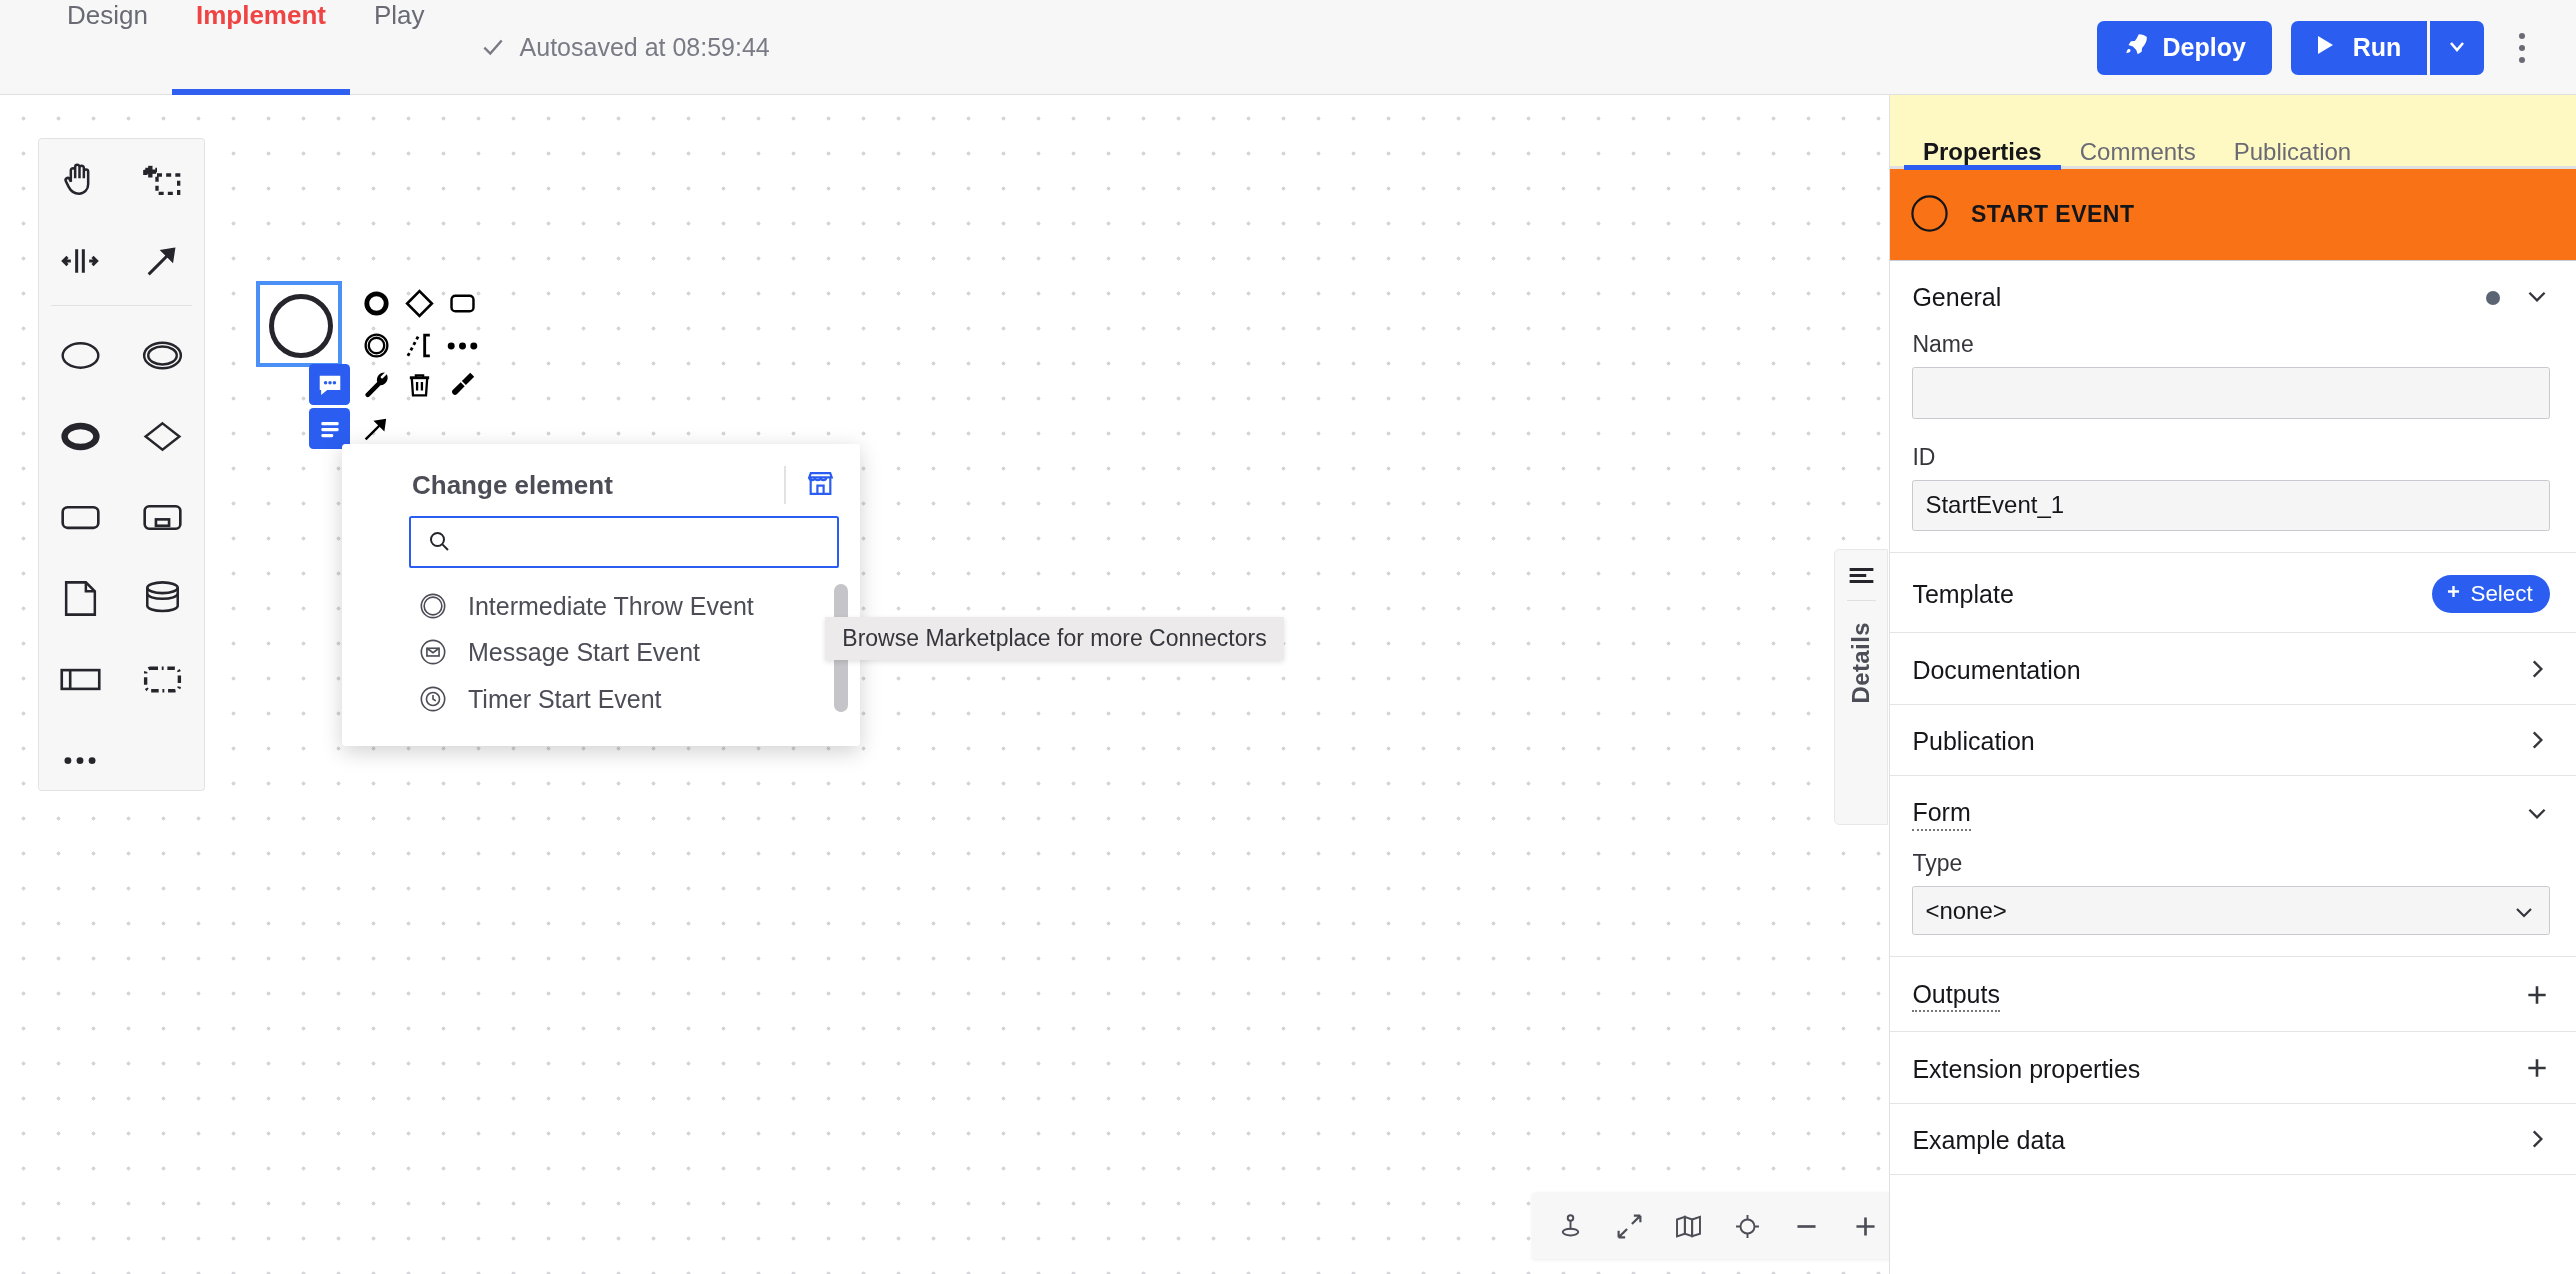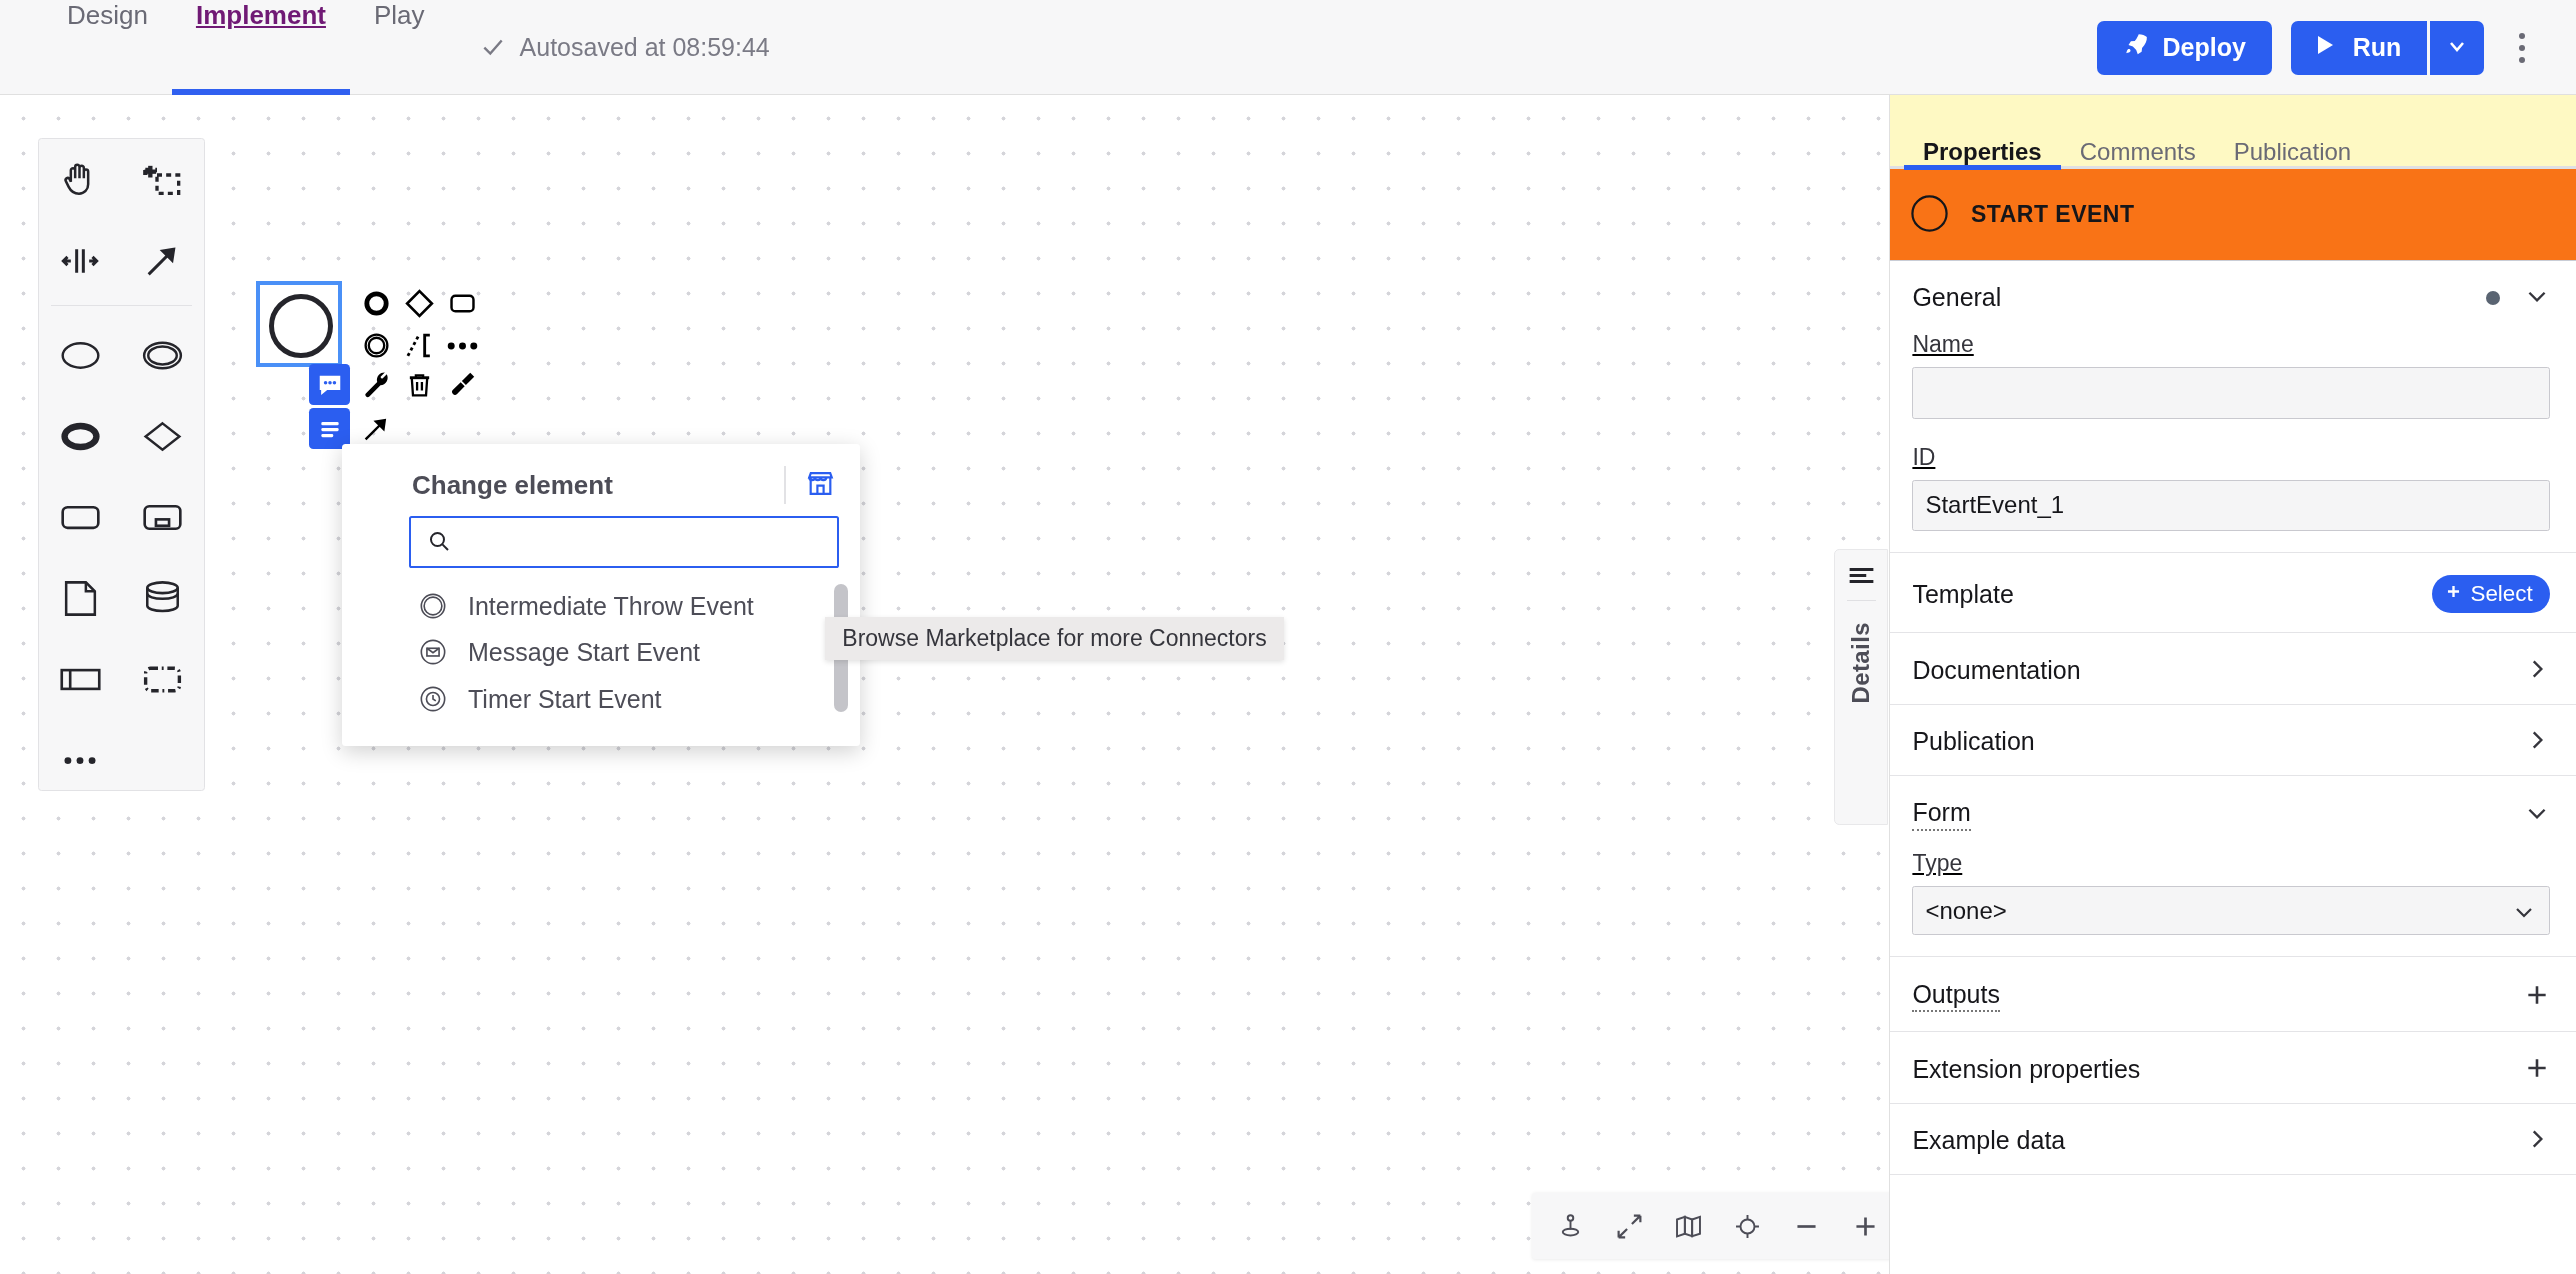--- a/index.html
+++ b/index.html
@@ -16,21 +16,21 @@
     position: absolute; left: 0; top: 0; width: 2576px; height: 95px;
     background: #f7f7f8;
     border-bottom: 1.7px solid #e0e0e0;
     display: flex; align-items: center;
   }
   .tabs { display: flex; align-items: stretch; height: 95px; margin-left: 43px; }
   .tab {
     display: flex; align-items: flex-start; padding: 0 24px; height: 95px;
     font-size: 26px; color: #6a6a75; position: relative; cursor: pointer;
   }
-  .tab.active { color: #701a75; font-weight: bold; text-decoration: underline; }
+  .tab.active { color: #ef4444; font-weight: bold; }
   .tab.active:after {
     content: ""; position: absolute; left: 0; right: 0; bottom: 0;
     height: 5.2px; background: #3060f0;
   }
   .autosave {
     display: flex; align-items: center; gap: 14px;
     margin-left: 31px; font-size: 25px; color: #7a7a85;
   }
   .check-ico { width: 26px; height: 26px; display:block; }
 
@@ -190,21 +190,21 @@
   .grp {
     border-bottom: 1.7px solid #e4e4e7;
   }
   .grp-head {
     display: flex; align-items: center; justify-content: space-between;
     padding: 22.4px 26px 19px 22.4px; cursor: pointer;
   }
   .grp-title { font-size: 25px; color: #16161a; }
   .grp-title.dotted { border-bottom: 2.6px dotted #777; padding-bottom: 1.7px; }
   .grp-right { display: flex; align-items: center; gap: 24px; }
-  .grp-body { padding: 0 26px 21px 22.4px; text-decoration: underline; }
+  .grp-body { padding: 0 26px 21px 22.4px; }
   .field-label { font-size: 23px; color: #35353c; margin-bottom: 8.6px; }
   .field-input {
     width: 100%; background: #f5f5f6; border: 1.7px solid #c9c9cf;
     border-radius: 2.6px; font-size: 24px; color: #16161a; padding: 10.4px 12px;
     font-family: "Liberation Sans", sans-serif; outline: none;
   }
   .field-textarea { height: 52px; resize: none; }
   .field-gap { height: 22.4px; }
   .select-wrap { position: relative; }
   .select-wrap select {

